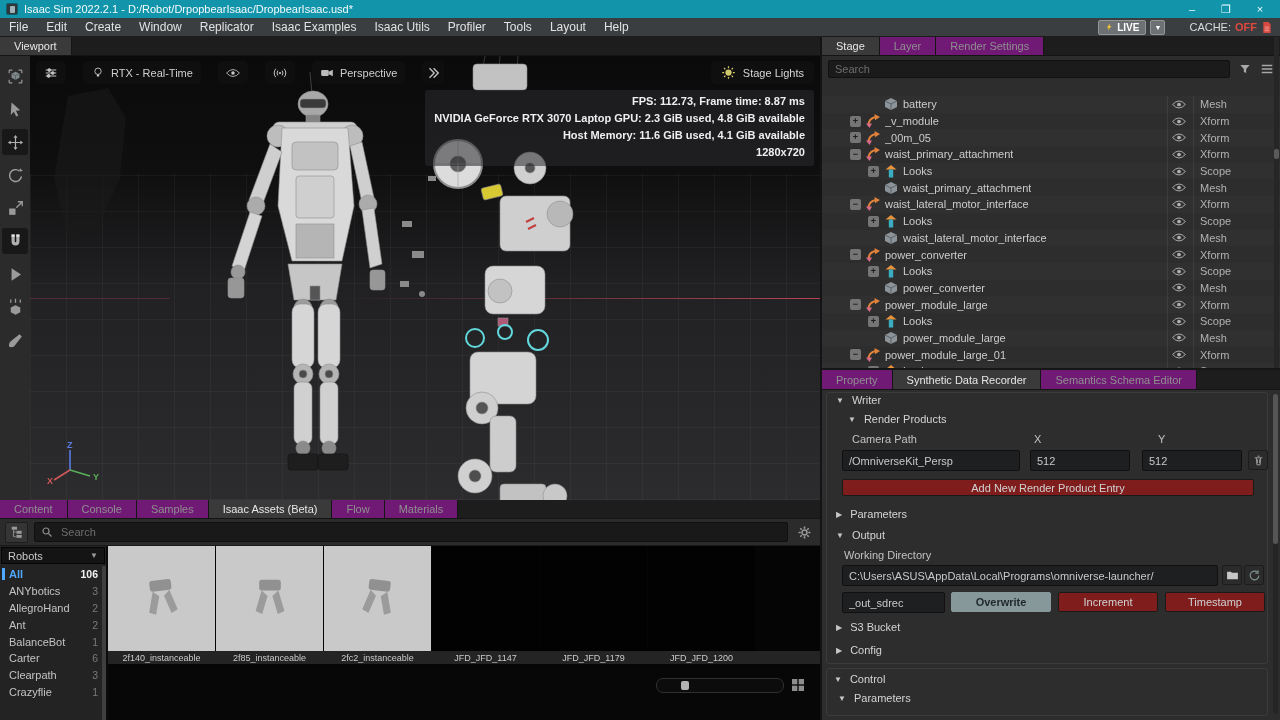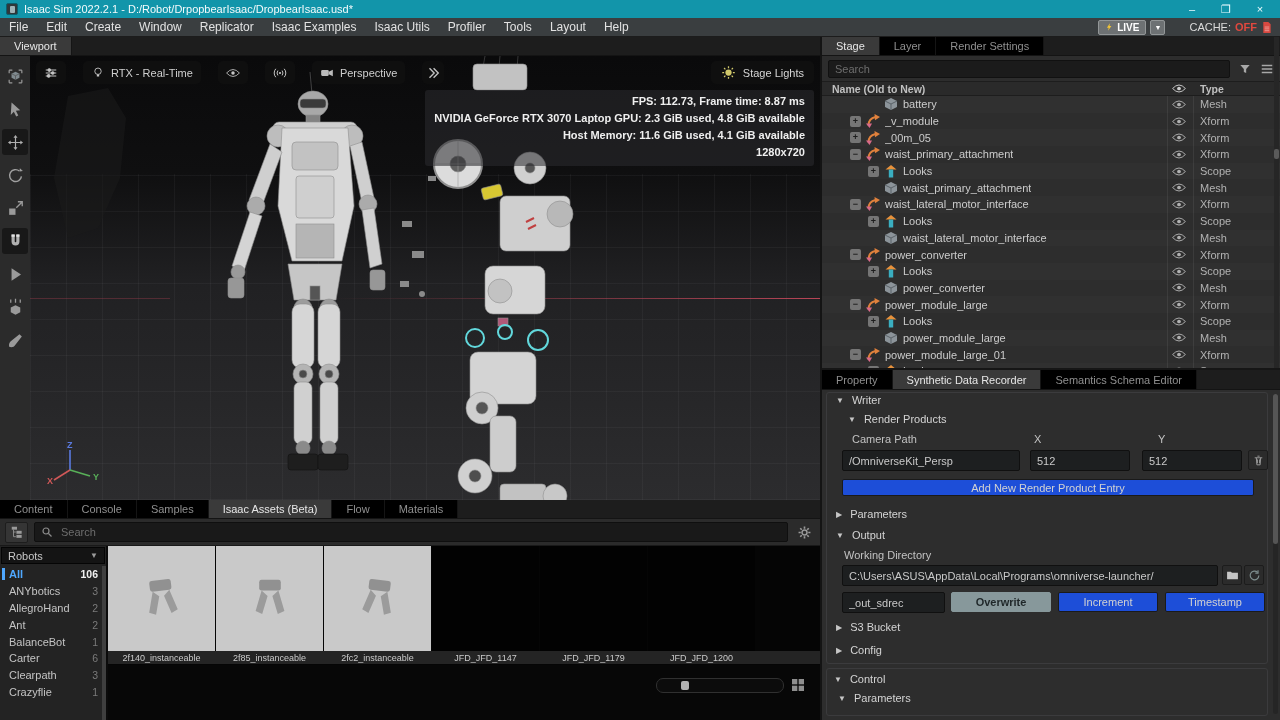--- a/index.html
+++ b/index.html
@@ -18,21 +18,21 @@
 #menubar{position:absolute;left:0;top:18px;width:1280px;height:19px;background:#3a3e40;display:flex;align-items:center;border-bottom:1px solid #1c1c1c}
 .menu-item{font-size:12px;color:#e2e2e2;padding:0 9px;line-height:19px;white-space:nowrap}
 #menu-right{margin-left:auto;display:flex;align-items:center;gap:4px;padding-right:8px}
 #live-btn{display:flex;height:15px;background:#6d7173;border:1px solid #929697;border-radius:2px;color:#fff;font-size:10px;font-weight:bold;align-items:center;padding:0 6px;gap:3px}
 #live-chev{height:15px;width:15px;background:#6d7173;border:1px solid #929697;border-radius:2px;font-size:7px;display:flex;align-items:center;justify-content:center;color:#fff}
 #cache-label{font-size:11px;color:#dcdcdc;margin-left:20px}
 #cache-off{font-size:11px;color:#e0483e;font-weight:bold}
 
 
 .tabstrip{height:19px;background:#1d1d1d;display:flex;border-bottom:1px solid #141414}
-.tab{height:100%;display:flex;align-items:center;font-size:11px;color:#8f8f8f;background:#000000;border-right:1px solid #151515;padding:0 14px;white-space:nowrap}
+.tab{height:100%;display:flex;align-items:center;font-size:11px;color:#8f8f8f;background:#701a75;border-right:1px solid #151515;padding:0 14px;white-space:nowrap}
 .tab.active{background:#3a3a3a;color:#e6e6e6}
 
 
 #viewport-panel{position:absolute;left:0;top:37px;width:820px;height:463px;background:#2b2b2b}
 #vp-body{position:absolute;top:19px;left:0;right:0;bottom:0;display:flex}
 #vp-tools{width:30px;background:#2b2b2b;display:flex;flex-direction:column;align-items:center;padding-top:7px;gap:7px}
 .vp-tool{width:26px;height:26px;border-radius:3px;display:flex;align-items:center;justify-content:center;flex:none}
 .vp-tool svg{width:19px;height:19px}
 .vp-tool.active{background:#181818}
 #vp-scene{position:relative;flex:1;overflow:hidden;background:linear-gradient(180deg,#0a0a0b 0%,#0f0f10 26%,#212123 52%,#2c2c2e 100%)}
@@ -117,21 +117,21 @@
 
 
 #inspector-panel{position:absolute;top:331px;left:0;right:0;bottom:0;background:#2d2d2d;border-top:2px solid #161616}
 #insp-tabs{height:20px}
 #insp-content{position:absolute;top:20px;left:0;right:0;bottom:0}
 .frame{position:absolute;border:1px solid #3b3b3d;border-radius:3px}
 .sec-head{position:absolute;display:flex;align-items:center;gap:8px;font-size:11px;color:#d4d4d4;white-space:nowrap}
 .caret{font-size:8px;color:#c6c6c6}
 .flabel{position:absolute;font-size:11px;color:#c2c2c2;white-space:nowrap}
 .fld{position:absolute;height:21px;background:#1d1f20;border:1px solid #101010;border-radius:2px;color:#c9c9c9;font-size:11px;padding:0 6px;font-family:inherit;outline:none}
-.pbtn{position:absolute;background:#1d4ed8;border:1px solid #1a1a1a;border-radius:2px;color:#d2d2d2;font-size:11px;display:flex;align-items:center;justify-content:center;white-space:nowrap}
+.pbtn{position:absolute;background:#7f1d1d;border:1px solid #1a1a1a;border-radius:2px;color:#d2d2d2;font-size:11px;display:flex;align-items:center;justify-content:center;white-space:nowrap}
 .pbtn.selected{background:#87989b;color:#1f2729;border-color:#87989b;font-weight:bold}
 .icon-sq{position:absolute;width:20px;height:20px;background:#2b2b2b;border:1px solid #1c1c1c;border-radius:2px;display:flex;align-items:center;justify-content:center}
 .icon-sq svg{width:13px;height:13px}
 #insp-scroll{position:absolute;right:2px;top:4px;bottom:6px;width:5px;background:#252525;border-radius:3px}
 #insp-scroll .handle{position:absolute;top:0;left:0;right:0;height:150px;background:#555;border-radius:3px}
 </style>
 </head>
 <body>
 
 <div id="titlebar">
@@ -585,30 +585,20 @@
           <svg viewBox="0 0 24 24">
             <path d="M4 5h16l-6 7v7l-4 -2v-5z" fill="#a8a8a8"></path>
           </svg>
         </span>
       <span class="mini-icon">
           <svg viewBox="0 0 24 24" stroke="#a8a8a8" stroke-width="2.4">
             <path d="M3 6h18M3 12h18M3 18h18"></path>
           </svg>
         </span>
     </div>
-    <div id="stage-header">
-      <span id="sh-name">Name (Old to New)</span>
-      <span class="eye-col">
-          <svg width="14" height="9" viewBox="0 0 24 14">
-            <path d="M1 7q11 -12 22 0q-11 12 -22 0" fill="none" stroke="#cfcfcf" stroke-width="1.6"></path>
-            <circle cx="12" cy="7" r="3.2" fill="#cfcfcf"></circle>
-          </svg>
-        </span>
-      <span class="type-col">Type</span>
-    </div>
     <div id="stage-tree">
       <div class="col-sep" style="left:345px"></div>
       <div class="col-sep" style="left:371px"></div>
     <div class="tree-row">
           <div class="tr-left" style="padding-left: 46px;">
             <div class="tr-exp none">+</div>
             <div class="tr-icon">
               <svg viewBox="0 0 14 14">
                 <path d="M7 1l6 3v6l-6 3-6-3V4z" fill="#8c949a"></path>
                 <path d="M7 7v6M1 4l6 3 6-3" stroke="#5a6268" stroke-width="1" fill="none"></path>

